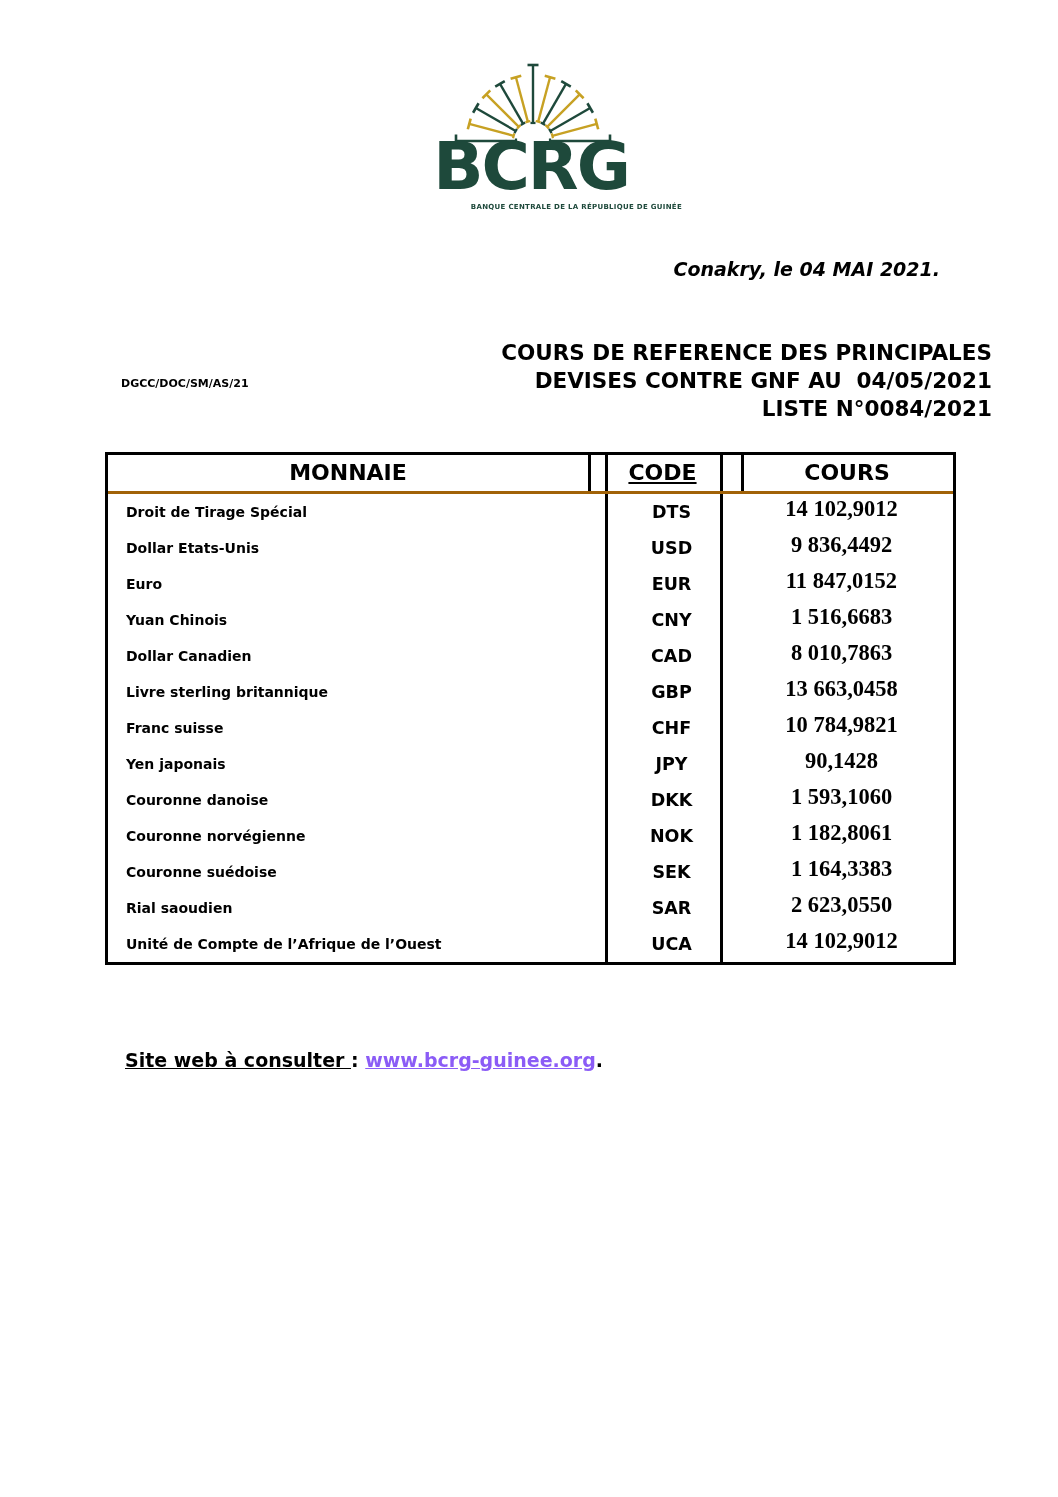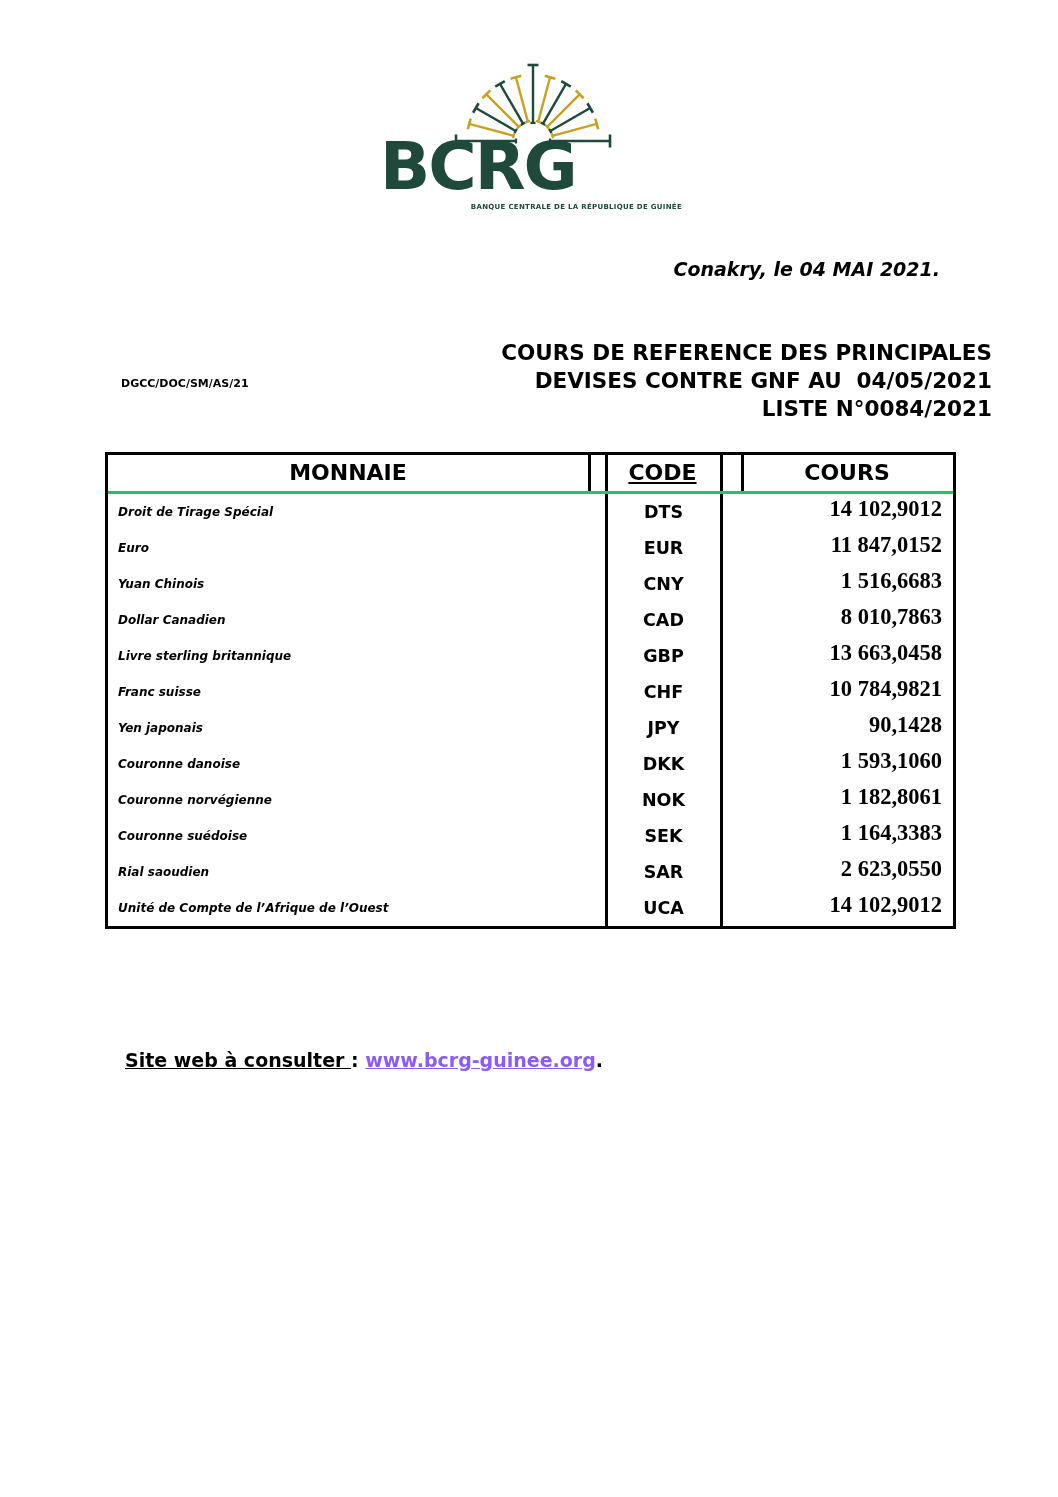--- a/index.html
+++ b/index.html
@@ -15,20 +15,21 @@
   
   .sunburst {
     position: absolute;
     left: 445px; top: 61px;
     width: 176px; height: 96px;
   }
   .logo-word {
     position: absolute;
     left: 380px; top: 132px;
     width: 302px;
+    text-align: center;
     font-size: 66px;
     font-weight: bold;
     letter-spacing: -2px;
     line-height: 1.05;
   }
   .logo-tagline {
     position: absolute;
     left: 380px; top: 203px;
     width: 302px;
     text-align: right;
@@ -68,21 +69,21 @@
   
   .rates-table {
     position: absolute;
     left: 105px; top: 452px;
     width: 845px;
     border: 3px solid #000;
   }
   .thead {
     position: relative;
     height: 36px;
-    border-bottom: 3px solid #22c55e;
+    border-bottom: 3px solid #a16207;
   }
   .thead .hline {
     position: absolute; top: 0; bottom: 0;
     width: 2.5px; background: #000;
   }
   .h-monnaie, .h-code, .h-cours {
     position: absolute; top: 0;
     height: 36px; line-height: 36px;
     text-align: center;
     font-size: 22px; font-weight: bold;
@@ -96,37 +97,36 @@
     position: absolute; top: 0; bottom: 0;
     width: 2.5px; background: #000;
   }
   .trow {
     display: flex;
     height: 36px;
     align-items: center;
   }
   .c-monnaie {
     width: 488px;
-    padding-left: 10px;
-    font-size: 12px;
+    padding-left: 18px;
+    font-size: 14px;
     font-weight: bold;
     line-height: 36px;
     white-space: nowrap;
-    font-style: italic;
   }
   .c-code {
     width: 115px;
     text-align: center;
     font-size: 17.5px;
     font-weight: bold;
     line-height: 36px;
   }
   .c-cours {
     flex: 1;
-    text-align: right;
+    text-align: center;
     padding-right: 11px;
     font-family: "Liberation Serif", "DejaVu Serif", serif;
     font-size: 22.5px;
     font-weight: bold;
     line-height: 36px;
     position: relative;
     top: -3px;
     white-space: nowrap;
     padding-left: 12px;
   }
@@ -213,20 +213,25 @@
   <div class="tbody" id="tbody">
     <div class="vline" style="left:497px"></div>
     <div class="vline" style="left:612px"></div>
 
   <div class="trow">
     <div class="c-monnaie">Droit de Tirage Spécial</div>
     <div class="c-code">DTS</div>
     <div class="c-cours">14 102,9012</div>
   </div>
 
+  <div class="trow">
+    <div class="c-monnaie">Dollar Etats-Unis</div>
+    <div class="c-code">USD</div>
+    <div class="c-cours">9 836,4492</div>
+  </div>
 
   <div class="trow">
     <div class="c-monnaie">Euro</div>
     <div class="c-code">EUR</div>
     <div class="c-cours">11 847,0152</div>
   </div>
 
   <div class="trow">
     <div class="c-monnaie">Yuan Chinois</div>
     <div class="c-code">CNY</div>

